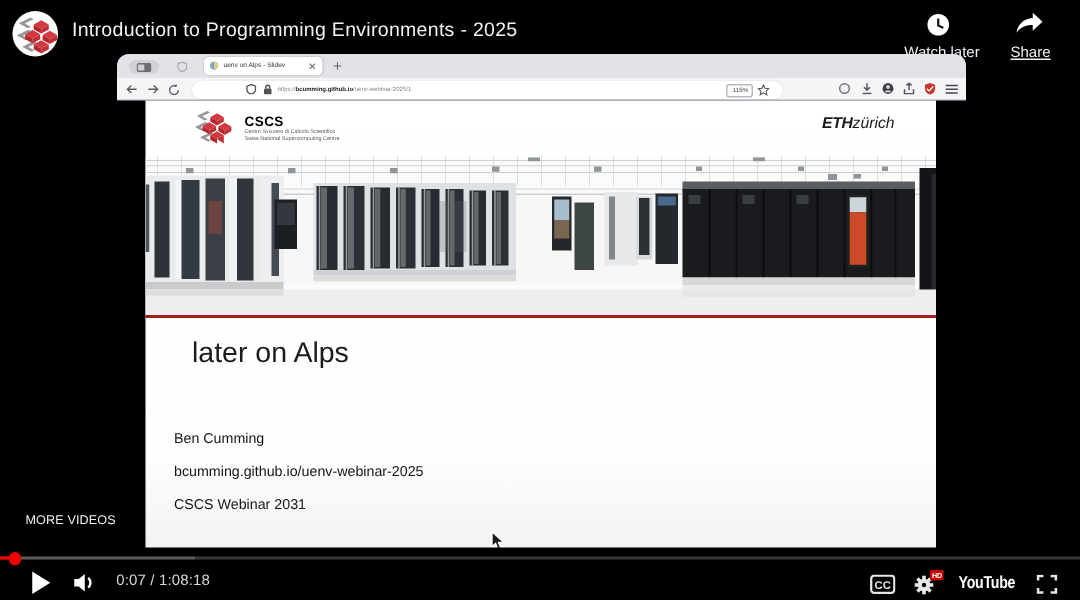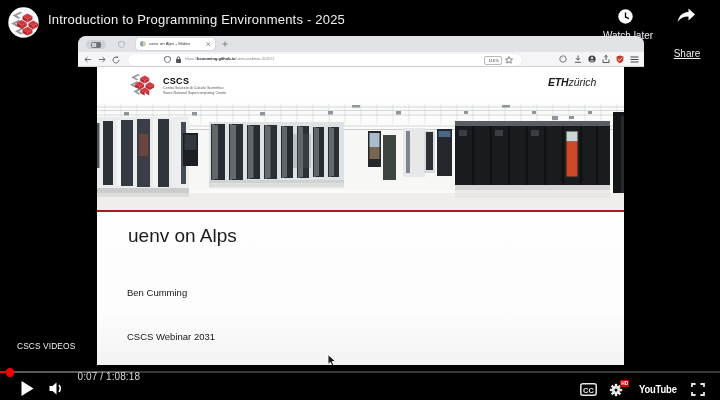--- a/index.html
+++ b/index.html
@@ -21,29 +21,29 @@
   #zoomBadge span{display:inline-block;transform:scale(.6);transform-origin:center;}
   
   #page{left:0;top:31px;width:566px;height:333px;background:#000;}
   #slide{left:19px;top:0;width:527px;height:333.5px;background:linear-gradient(180deg,#ffffff 0%,#fdfdfd 72%,#ededed 100%);}
   #cscsName{left:66px;top:8.5px;font-size:9px;font-weight:bold;color:#000;letter-spacing:.3px;}
   .cscsSub{left:66px;font-size:7px;color:#55555a;transform:scale(.52);transform-origin:0 0;white-space:nowrap;}
   #eth{left:451px;top:8.5px;font-size:10.5px;font-style:italic;color:#1a1a1a;}
   #eth b{font-weight:800;letter-spacing:-.2px;margin-top:28px;}
   #redline{left:0;top:142.5px;width:527px;height:2px;background:#a01d20;}
   #slideTitle{left:31px;top:158px;font-size:19px;color:#1b1b1b;}
-  .slideTxt{left:30px;font-size:9.5px;color:#161616;}
+  .slideTxt{left:19px;font-size:9.5px;color:#161616;}
   
   #morev{left:17px;top:340.5px;font-size:8.4px;color:#f0f0f0;letter-spacing:.1px;font-weight:500;}
   #bottomBlack{left:0;top:364.5px;width:720px;height:35.5px;background:#000;}
   #pbarRest{left:0;top:371.3px;width:720px;height:2.2px;background:rgba(255,255,255,.22);}
   #pbarBuf{left:10px;top:371.3px;width:120px;height:2.2px;background:rgba(255,255,255,.18);}
   #pbarPlayed{left:0;top:371.3px;width:10px;height:2.2px;background:#f00;}
   #pbarDot{left:5.5px;top:368.2px;width:8.5px;height:8.5px;border-radius:50%;background:#f20000;}
-  #timeTxt{left:77.5px;top:371px;font-size:10px;color:#d8d8d8;letter-spacing:.1px;}
+  #timeTxt{left:77.5px;top:382px;font-size:10px;color:#d8d8d8;letter-spacing:.1px;}
   #ytWordmark{left:639px;top:383px;font-size:11.5px;font-weight:bold;color:#fff;letter-spacing:-.2px;transform:scaleX(.82);transform-origin:0 50%;}
 </style>
 </head>
 <body>
 
 <svg class="abs" style="left:8px;top:6.5px" width="31" height="31" viewBox="0 0 31 31">
   <circle cx="15.5" cy="15.5" r="15.2" fill="#fcfcfc"></circle>
 
   <path d="M12.3 4.7 L4.5 8.5 L10.5 11.8 L12.5 10.8 L8.5 8.6 L14.3 5.8 Z" fill="#96969c"></path>
   <path d="M10.8 12.8 L3.2 16.6 L9.2 19.9 L11.2 18.9 L7.2 16.7 L13 13.9 Z" fill="#96969c"></path>
@@ -74,21 +74,21 @@
 
 <svg class="abs" style="left:618px;top:9px" width="15" height="15" viewBox="0 0 15 15">
   <circle cx="7.5" cy="7.5" r="7.2" fill="#fff"></circle>
   <path d="M7.5 3.4 L7.5 8 L10.9 9.6" stroke="#0a0a0a" stroke-width="1.4" fill="none"></path>
 </svg>
 <div class="abs topLbl" style="left:598px;top:30px;width:60px;">Watch later</div>
 
 <svg class="abs" style="left:676px;top:8px" width="20" height="16" viewBox="0 0 20 16">
   <path d="M12.5 0.5 L19 6.5 L12.5 12.5 L12.5 8.6 C7.5 8.6 4.2 10.3 1.6 13.8 C2.6 8.6 6.0 4.4 12.5 4.0 Z" fill="#fff"></path>
 </svg>
-<div class="abs topLbl" style="left:662px;top:48px;width:50px;text-decoration:underline;">Share</div>
+<div class="abs topLbl" style="left:662px;top:30px;width:50px;text-decoration:underline;">Share</div>
 
 <div class="abs" id="win">
   <div class="abs" id="tabbar">
     <div class="abs" id="fxview"></div>
     <svg class="abs" style="left:13px;top:5.5px" width="10" height="6" viewBox="0 0 10 6">
         <rect x="0.5" y="0.5" width="9" height="5" rx="1" fill="none" stroke="#6e6e74" stroke-width="0.9"></rect>
         <rect x="5.2" y="0.5" width="4.3" height="5" fill="#6e6e74"></rect>
       </svg>
     <svg class="abs" style="left:40px;top:4.5px" width="7" height="7" viewBox="0 0 8 8">
         <path d="M4 0.5 L7.3 1.6 L7.3 4 C7.3 6 5.8 7.2 4 7.7 C2.2 7.2 0.7 6 0.7 4 L0.7 1.6 Z" fill="none" stroke="#a8a8b0" stroke-width="0.9"></path>
@@ -343,28 +343,29 @@
         <rect x="524" y="12" width="3" height="80" fill="#26282c"></rect>
 
         <rect x="0" y="89" width="527" height="17" fill="#efeeed"></rect>
         <rect x="112" y="79.5" width="135" height="4" fill="#dcdcdb"></rect>
         <rect x="358" y="81" width="155" height="5" fill="#d8d7d6"></rect>
         <rect x="0" y="89" width="92" height="4" fill="#dddddc"></rect>
         <rect x="358" y="86" width="155" height="8" fill="#e4e2e1" opacity="0.7"></rect>
       </svg>
 
       <div class="abs" id="redline"></div>
-      <div class="abs" id="slideTitle">uenv on Alps</div>
+      <div class="abs" id="slideTitle">later on Alps</div>
       <div class="abs slideTxt" style="top:219.5px;">Ben Cumming</div>
+      <div class="abs slideTxt" style="top:242px;">bcumming.github.io/uenv-webinar-2025</div>
       <div class="abs slideTxt" style="top:264px;">CSCS Webinar 2031</div>
     </div>
   </div>
 </div>
 
-<div class="abs" id="morev">CSCS VIDEOS</div>
+<div class="abs" id="morev">MORE VIDEOS</div>
 
 <svg class="abs" style="left:327px;top:354px" width="10" height="13" viewBox="0 0 10 13">
   <path d="M1 0.5 L1 10.5 L3.4 8.3 L4.9 12 L6.8 11.2 L5.3 7.6 L8.6 7.4 Z" fill="#1a1a1a" stroke="#fff" stroke-width="0.9"></path>
 </svg>
 
 <div class="abs" id="bottomBlack"></div>
 <div class="abs" id="pbarRest"></div>
 <div class="abs" id="pbarBuf"></div>
 <div class="abs" id="pbarPlayed"></div>
 <div class="abs" id="pbarDot"></div>

